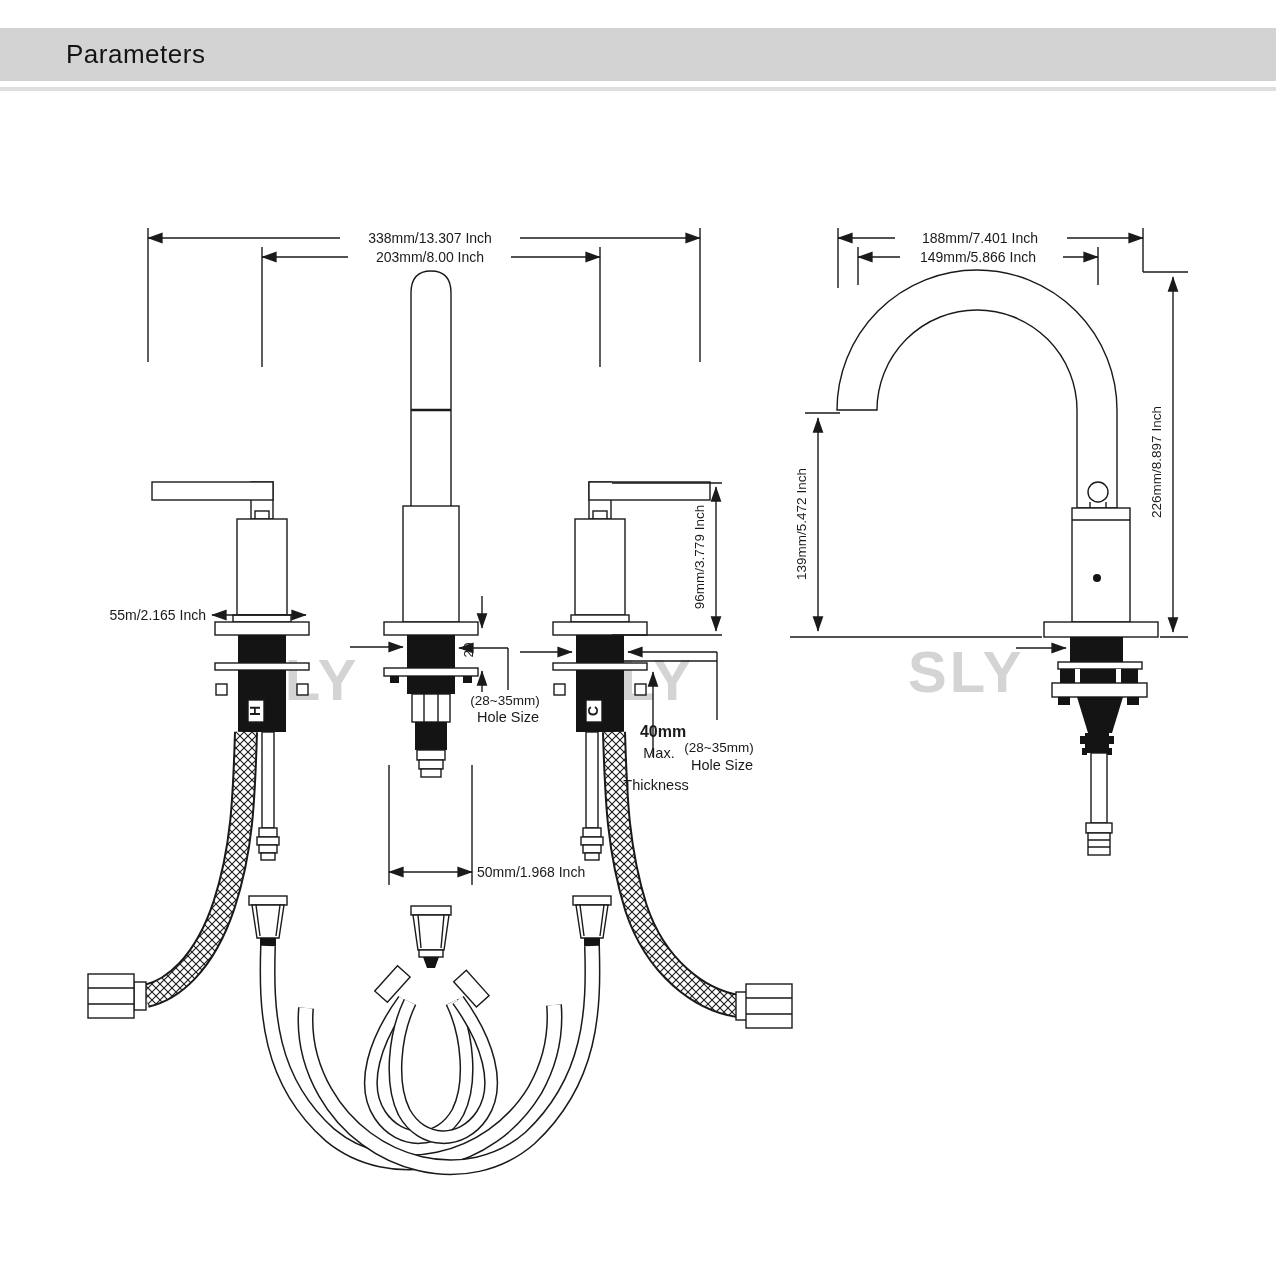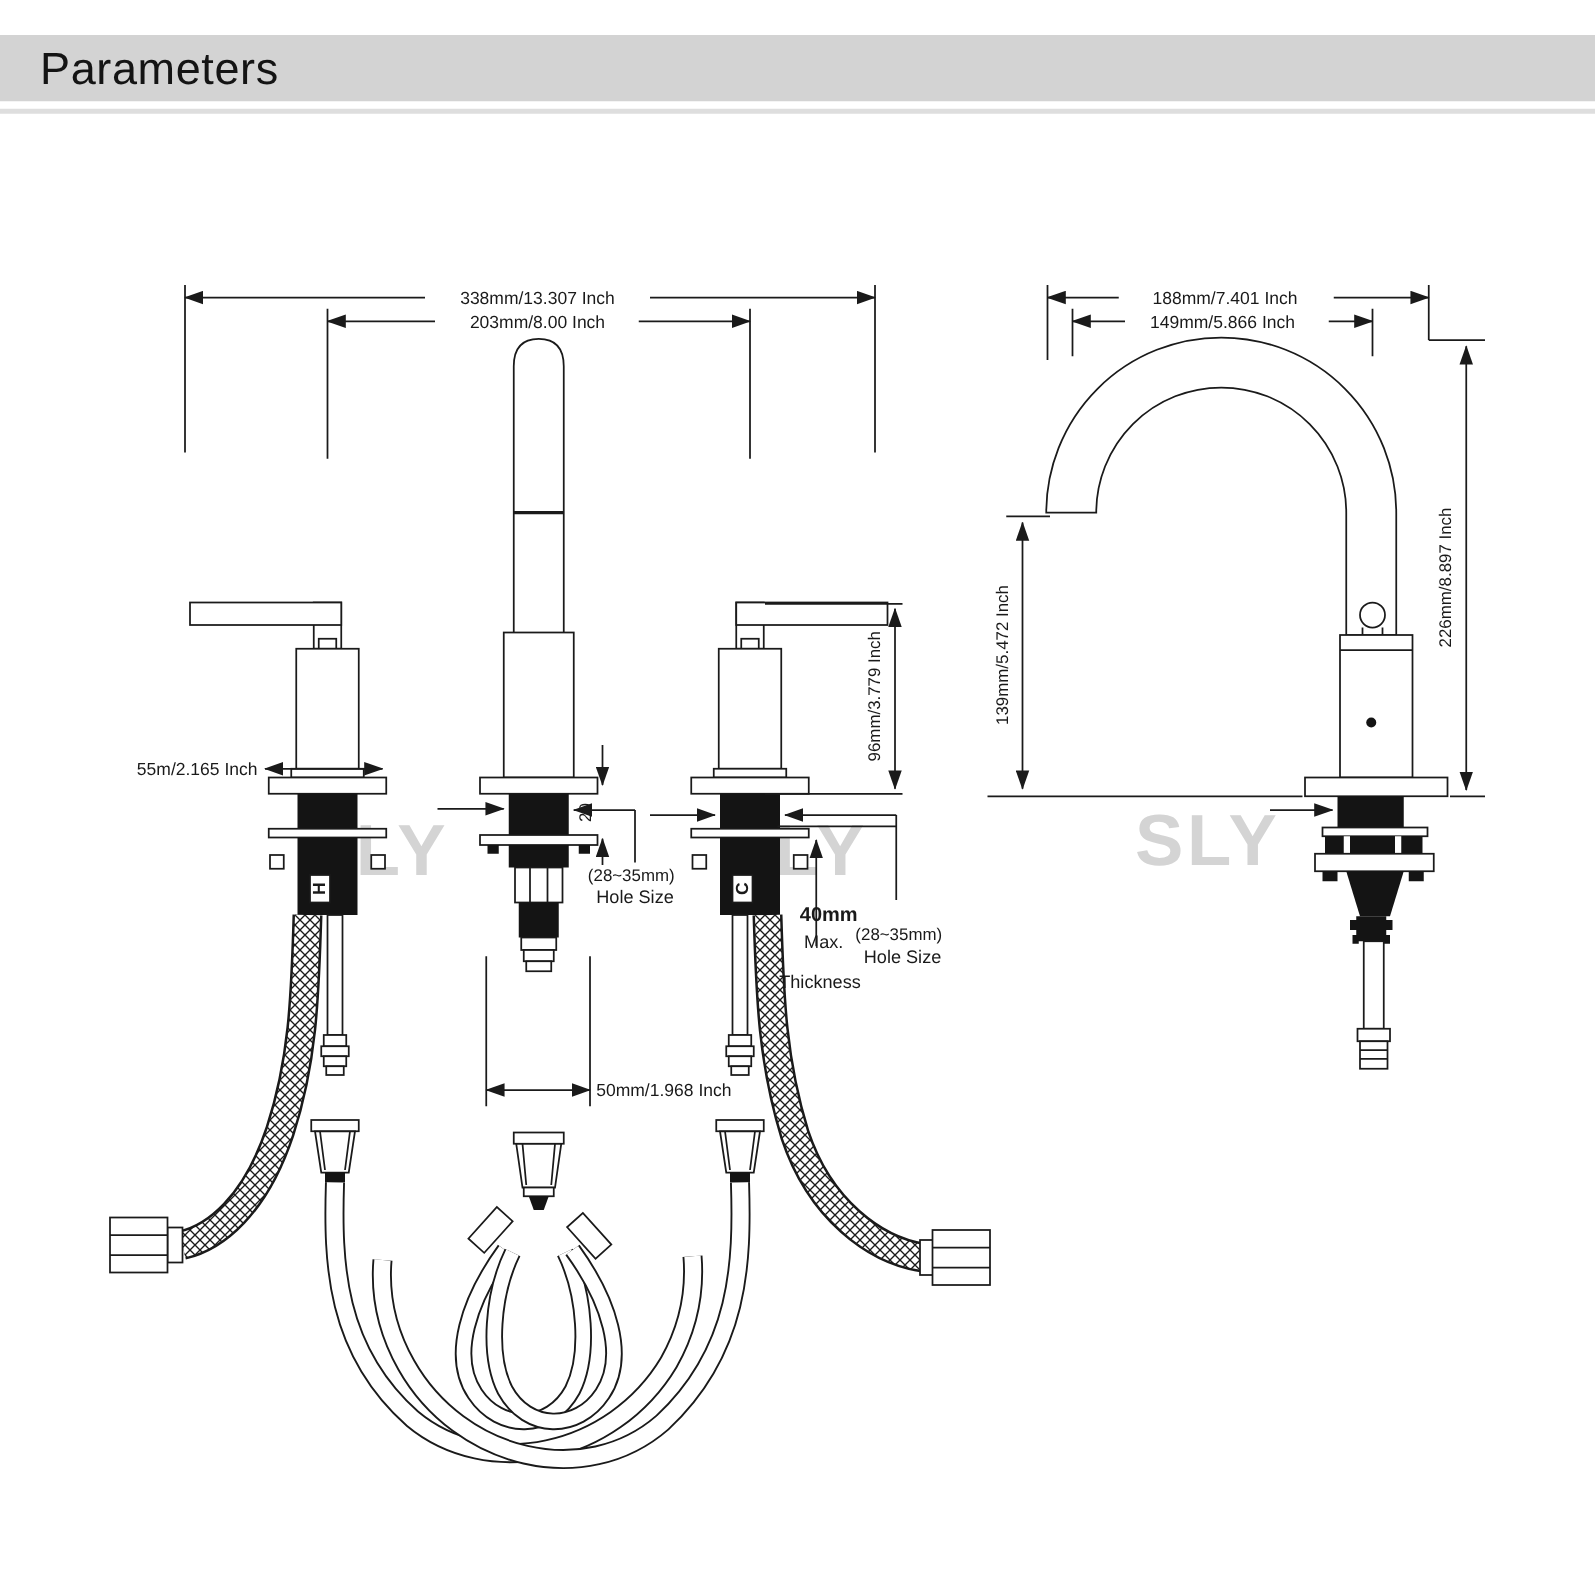--- a/index.html
+++ b/index.html
@@ -1,20 +1,20 @@
 <!DOCTYPE html>
 <html><head>
 <meta charset="utf-8">
 <style>
   html,body{margin:0;padding:0;background:#ffffff;width:1276px;height:1276px;overflow:hidden;
     font-family:"Liberation Sans", sans-serif;}
   .page{position:relative;width:1276px;height:1276px;background:#fff;}
   .header-bar{position:absolute;left:0;top:28px;width:1276px;height:53px;background:#d3d3d3;
     display:flex;align-items:center;}
-  .header-title{margin-left:32px;font-size:36px;color:#141414;letter-spacing:0.5px;}
+  .header-title{margin-left:66px;font-size:26px;color:#141414;letter-spacing:0.5px;}
   .header-divider{position:absolute;left:0;top:87px;width:1276px;height:4px;background:#dedede;}
   svg{position:absolute;left:0;top:0;}
   svg text{font-family:"Liberation Sans", sans-serif;fill:#1a1a1a;}
   .dim{font-size:14px;}
   .dimr{font-size:13.5px;}
   .small{font-size:13.5px;}
   .hs{font-size:14.5px;}
   .thick40{font-size:16px;font-weight:bold;}
   .wm{font-size:58px;font-weight:bold;fill:#d4d4d4;letter-spacing:3px;}
   .hc{font-size:14px;font-weight:bold;}

